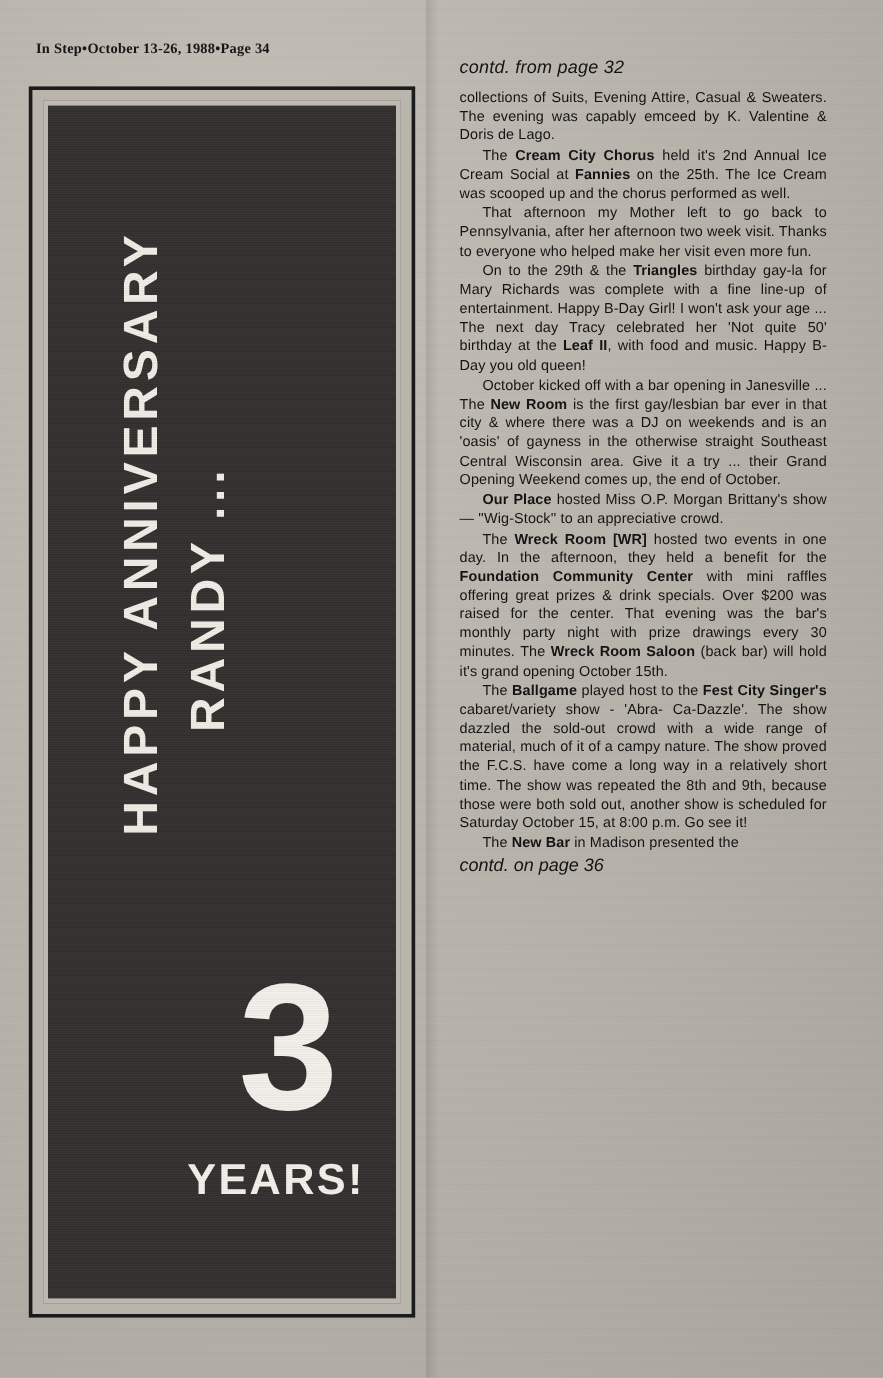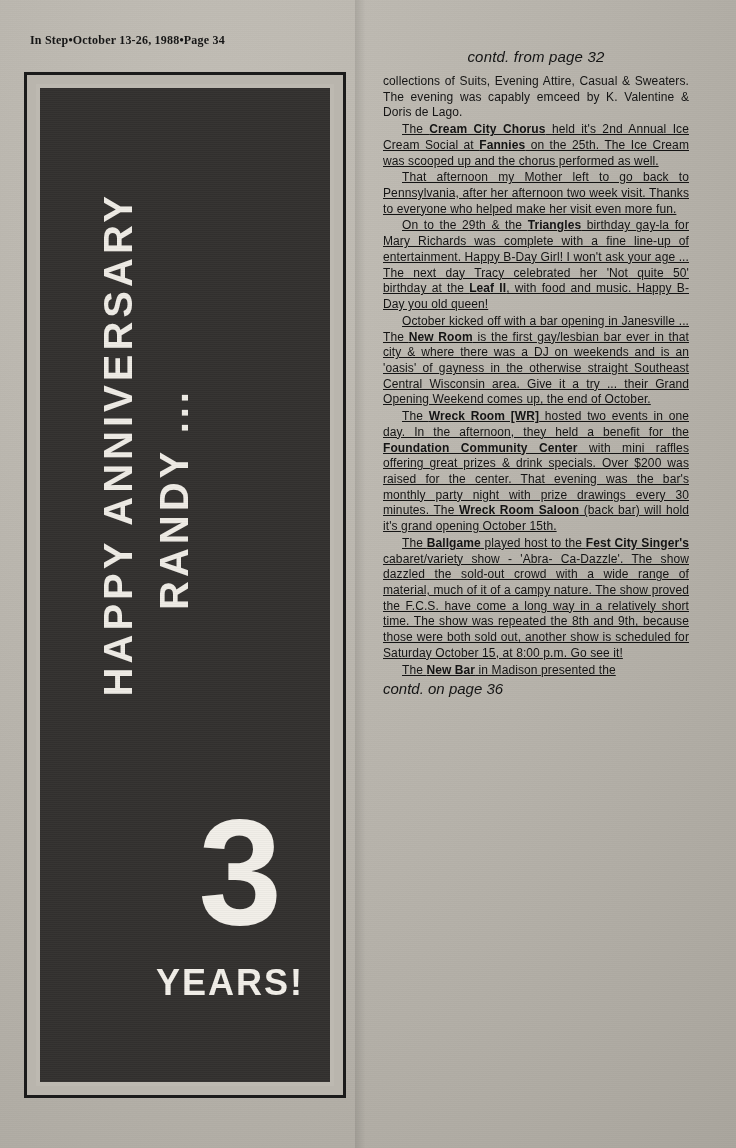--- a/index.html
+++ b/index.html
@@ -116,33 +116,31 @@
     top: 48px;
     width: 306px;
     font-family: "Liberation Sans", sans-serif;
     color: #141414;
   }
   .contd-top {
     font-style: italic;
     font-size: 15px;
     margin: 0 0 9px 0;
     letter-spacing: 0.2px;
-    text-align: center;
   }
   .col p {
     margin: 0 0 1px 0;
     font-size: 12px;
     line-height: 1.31;
     text-align: justify;
     text-justify: inter-word;
     letter-spacing: 0.1px;
   }
   .col p.ind {
     text-indent: 19px;
-    text-decoration: underline;
   }
   .col b { font-weight: bold; }
   .contd-bottom {
     font-style: italic;
     font-size: 15px;
     text-align: left;
     margin-top: 2px;
   }
   .fold {
     position: absolute;
@@ -175,20 +173,21 @@
   <div class="fold"></div>
 
   <div class="col">
     <div class="contd-top">contd. from page 32</div>
     <div id="article-body">
         <p>collections of Suits, Evening Attire, Casual &amp; Sweaters. The evening was capably emceed by K. Valentine &amp; Doris de Lago.</p>
         <p class="ind">The <b>Cream City Chorus</b> held it's 2nd Annual Ice Cream Social at <b>Fannies</b> on the 25th. The Ice Cream was scooped up and the chorus performed as well.</p>
         <p class="ind">That afternoon my Mother left to go back to Pennsylvania, after her afternoon two week visit. Thanks to everyone who helped make her visit even more fun.</p>
         <p class="ind">On to the 29th &amp; the <b>Triangles</b> birthday gay-la for Mary Richards was complete with a fine line-up of entertainment. Happy B-Day Girl! I won't ask your age ... The next day Tracy celebrated her 'Not quite 50' birthday at the <b>Leaf II</b>, with food and music. Happy B-Day you old queen!</p>
         <p class="ind">October kicked off with a bar opening in Janesville ... The <b>New Room</b> is the first gay/lesbian bar ever in that city &amp; where there was a DJ on weekends and is an 'oasis' of gayness in the otherwise straight Southeast Central Wisconsin area. Give it a try ... their Grand Opening Weekend comes up, the end of October.</p>
+        <p class="ind"><b>Our Place</b> hosted Miss O.P. Morgan Brittany's show — ''Wig-Stock'' to an appreciative crowd.</p>
         <p class="ind">The <b>Wreck Room [WR]</b> hosted two events in one day. In the afternoon, they held a benefit for the <b>Foundation Community Center</b> with mini raffles offering great prizes &amp; drink specials. Over $200 was raised for the center. That evening was the bar's monthly party night with prize drawings every 30 minutes. The <b>Wreck Room Saloon</b> (back bar) will hold it's grand opening October 15th.</p>
         <p class="ind">The <b>Ballgame</b> played host to the <b>Fest City Singer's</b> cabaret/variety show - 'Abra- Ca-Dazzle'. The show dazzled the sold-out crowd with a wide range of material, much of it of a campy nature. The show proved the F.C.S. have come a long way in a relatively short time. The show was repeated the 8th and 9th, because those were both sold out, another show is scheduled for Saturday October 15, at 8:00 p.m. Go see it!</p>
         <p class="ind">The <b>New Bar</b> in Madison presented the</p>
       </div>
     <div class="contd-bottom">contd. on page 36</div>
   </div>
 
 </div>
 
 </body></html>

